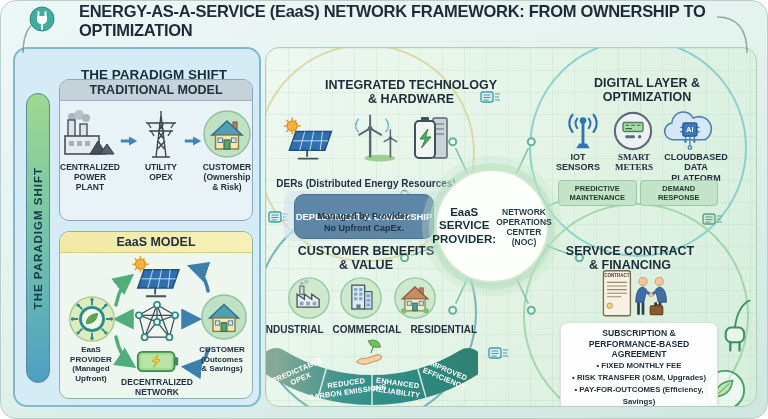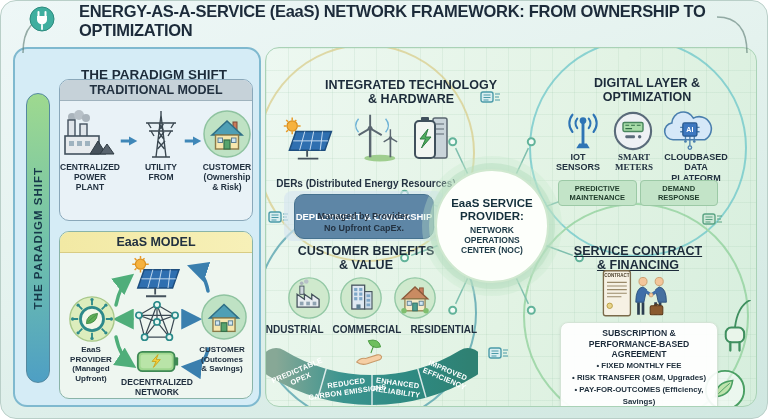--- a/index.html
+++ b/index.html
@@ -48,21 +48,21 @@
   .backdrop{position:absolute;background:rgba(213,229,240,.65);border-radius:8px;z-index:2;}
   .blue-pill{position:absolute;background:#5e86a6;border:1px solid #46728f;border-radius:10px;color:#fff;
     font-size:9.5px;font-weight:bold;text-align:center;padding:16px 0;z-index:3;}
   .note{position:absolute;font-size:9px;font-weight:bold;color:#223140;text-align:center;line-height:1.3;z-index:3;}
   .label-row{position:absolute;display:flex;z-index:3;}
   .label-row span{font-size:9px;font-weight:bold;color:#223140;text-align:center;line-height:1.15;}
   .green-pills{position:absolute;display:flex;gap:3px;z-index:3;}
   .green-pills span{flex:1;background:#c3e4c8;border:1px solid #9cc9a6;border-radius:4px;color:#1e3a2a;
     font-size:7.5px;font-weight:bold;text-align:center;line-height:1.2;padding:3px 2px;}
   .hub{position:absolute;left:169px;top:121px;width:114px;height:114px;border-radius:50%;background:#fdfffb;
-    border:2px solid #cfe8cf;display:flex;flex-direction:column;align-items:center;justify-content:center;text-align:center;z-index:4;
+    border:2px solid #cfe8cf;display:flex;flex-direction:row;align-items:center;justify-content:center;text-align:center;z-index:4;
     box-shadow:0 0 0 6px rgba(186,224,194,.55),0 0 0 13px rgba(200,232,206,.32),0 4px 10px rgba(60,120,90,.18);}
   .hub .l1{font-size:11.5px;font-weight:bold;color:#14303c;line-height:1.15;}
   .hub .l2{font-size:8.5px;font-weight:bold;color:#1d3b48;line-height:1.2;margin-top:2px;}
   .bl-circles .cir{position:absolute;z-index:3;}
   .bl-labels{position:absolute;left:6px;top:276px;width:196px;display:flex;justify-content:center;gap:9px;z-index:3;}
   .bl-labels span{font-size:10px;font-weight:bold;color:#223140;}
   .ribbon-wrap{position:absolute;left:0px;top:282px;width:212px;height:80px;z-index:3;}
   .rib-txt{position:absolute;color:#fff;font-size:7.4px;font-weight:bold;text-align:center;line-height:1.15;letter-spacing:.2px;}
   .agree-box{position:absolute;left:294px;top:274px;width:158px;background:rgba(255,255,255,.93);border:1px solid #d4e4d6;
     border-radius:8px;box-shadow:0 1px 3px rgba(0,0,0,.1);padding:5px 3px;z-index:3;}
@@ -132,21 +132,21 @@
             <path d="M12 2 L23 8 L12 14 Z" fill="#3f87b8"></path>
         </svg>
         <div class="trad-node">
           <svg width="46" height="50" viewBox="0 0 46 50" fill="none" stroke="#3a4750" stroke-width="1.4">
             <path d="M18 48 L23 6 L28 48 M14 48 H32 M23 6 V2"></path>
             <path d="M8 14 H38 M11 22 H35"></path>
             <path d="M10 14 l3 5 M36 14 l-3 5 M13 22 l3 5 M33 22 l-3 5"></path>
             <path d="M19.5 40 L27 32 M26.5 40 L19.8 32 M20.5 30 L26 23 M25.8 30 L20.5 23 M21 21 L25.4 15 M25.2 21 L21.2 15"></path>
           </svg>
           <div class="nlabel pre">UTILITY
-FROM</div>
+OPEX</div>
         </div>
         <svg class="flow-arrow" width="22" height="16" viewBox="0 0 24 16">
           <path d="M1 8 H13" stroke="#3f87b8" stroke-width="4"></path>
             <path d="M12 2 L23 8 L12 14 Z" fill="#3f87b8"></path>
         </svg>
         <div class="trad-node">
           <svg width="50" height="50" viewBox="0 0 50 50">
             <circle cx="25" cy="25" r="23" fill="#bfe2c4" stroke="#8fc3a0" stroke-width="1.5"></circle>
             <rect x="31" y="13" width="4" height="8" fill="#c97b5a" stroke="#7a4a36"></rect>
             <path d="M10 26 L25 12 L40 26 Z" fill="#4f9fb5" stroke="#2f6f86" stroke-width="1.6"></path>
@@ -444,21 +444,21 @@
 RELIABILITY</span>
       <span class="rib-txt pre" style="left:180px;top:45px;transform:translate(-50%,-50%) rotate(23deg);">IMPROVED
 EFFICIENCY</span>
     </div>
     <svg class="deco" style="left:86px;top:290px;z-index:4;" width="36" height="32" viewBox="0 0 40 36">
       <path d="M18 3 Q30 0 32 10 Q21 13 18 3 Z" fill="#6fbf5e" stroke="#4a9a42"></path>
       <path d="M24 9 Q22 14 21 17" stroke="#4a9a42" stroke-width="1.2" fill="none"></path>
       <path d="M5 27 Q9 22 15 23 L28 19 Q32 18 33 21 Q33 24 29 25 L17 29 Q10 31 5 27 Z" fill="#f6cfa5" stroke="#c89a6a" stroke-width="1.2"></path>
     </svg>
 
-    <div class="q-title pre" style="left:290px;top:196px;width:164px;text-decoration:underline;">SERVICE CONTRACT
+    <div class="q-title pre" style="left:282px;top:196px;width:164px;">SERVICE CONTRACT
 &amp; FINANCING</div>
     <svg class="deco" style="left:330px;top:220px;z-index:3;" width="76" height="54" viewBox="0 0 84 60">
       <ellipse cx="44" cy="34" rx="38" ry="23" fill="#dff0dc" opacity=".8"></ellipse>
       <rect x="8" y="3" width="30" height="50" rx="2.5" fill="#f6f1e4" stroke="#7a6a4a" stroke-width="1.5"></rect>
       <text x="23" y="10.5" font-size="5" font-weight="bold" fill="#4a3f2a" text-anchor="middle" font-family="Liberation Sans, sans-serif">CONTRACT</text>
       <path d="M12 16h22 M12 20h22 M12 24h22 M12 28h22 M12 32h16" stroke="#9a8a6a" stroke-width="1.2"></path>
       <circle cx="15" cy="42" r="3" fill="#e8d48a" stroke="#b59a3f"></circle>
       <path d="M47 38 v14 M52 38 v14 M66 38 v14 M71 38 v14" stroke="#2c3e50" stroke-width="3"></path>
       <path d="M44 38 Q44 22 52 21 L56 24 L53 38 Z" fill="#3e6ea8" stroke="#2c507c"></path>
       <path d="M78 38 Q78 22 70 21 L66 24 L69 38 Z" fill="#46709f" stroke="#2c507c"></path>

